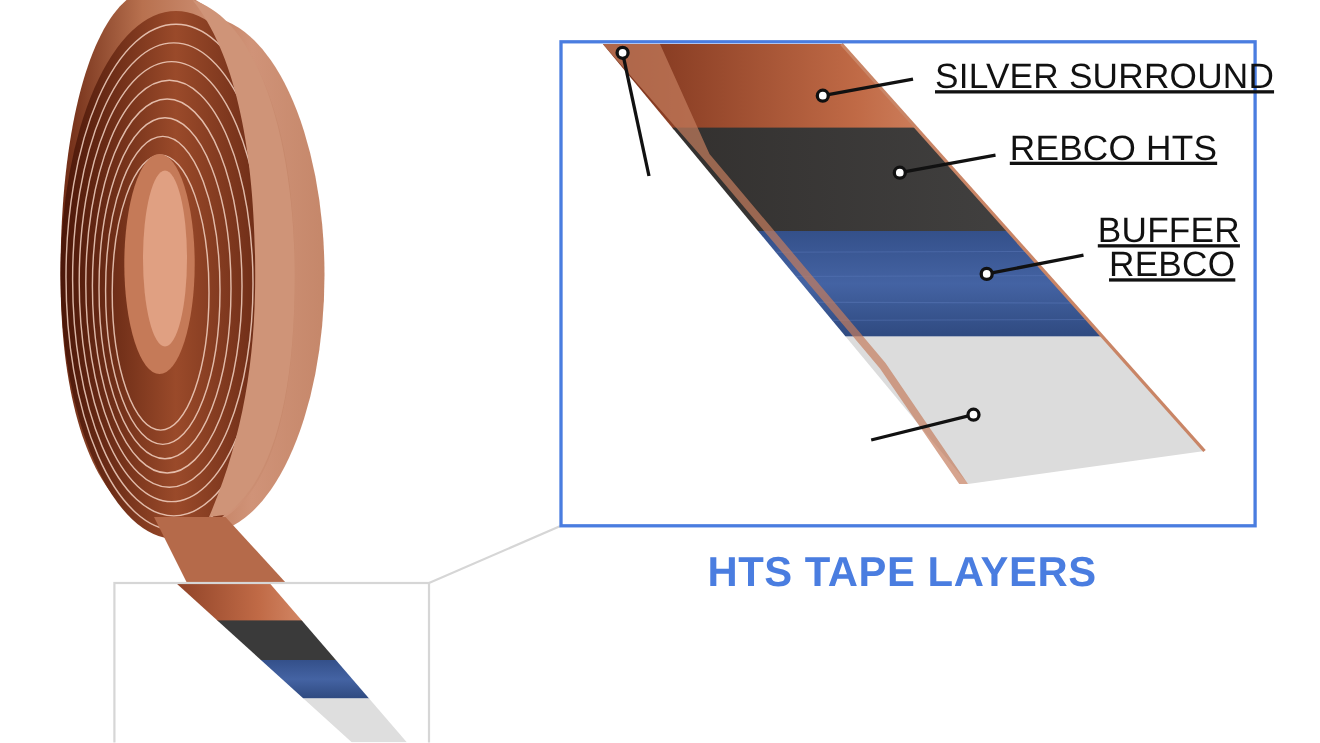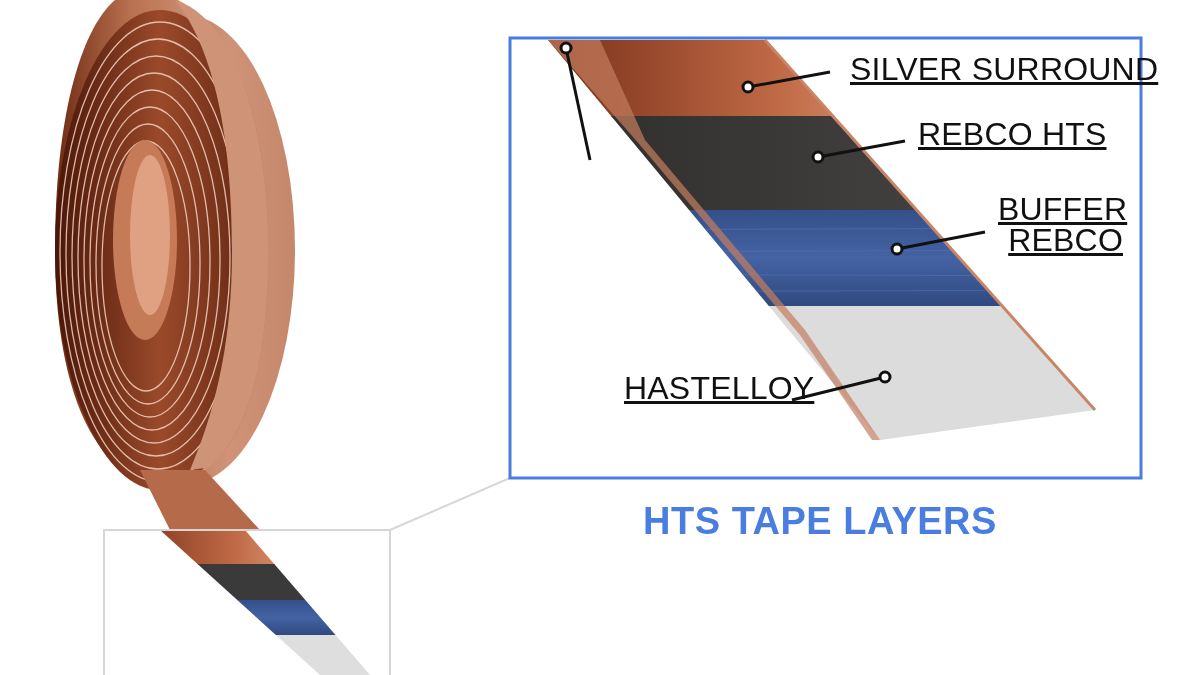--- a/index.html
+++ b/index.html
@@ -117,16 +117,15 @@
 
 <div class="label" style="left:850px;top:54px;">SILVER SURROUND</div>
 <div class="label" style="left:918px;top:119px;">REBCO HTS</div>
 <div class="label" style="left:998px;top:194px;text-align:center;">
   <div>BUFFER</div>
   <div style="padding-left:6px;">REBCO</div>
 </div>
 <div class="label" style="left:528px;top:168px;text-align:center;">
 </div>
 <div class="label" style="left:624px;top:373px;text-align:center;">
-  <div>HASTELLOY</div>
 </div>
 
 <div class="title">HTS TAPE LAYERS</div>
 
 </body></html>

